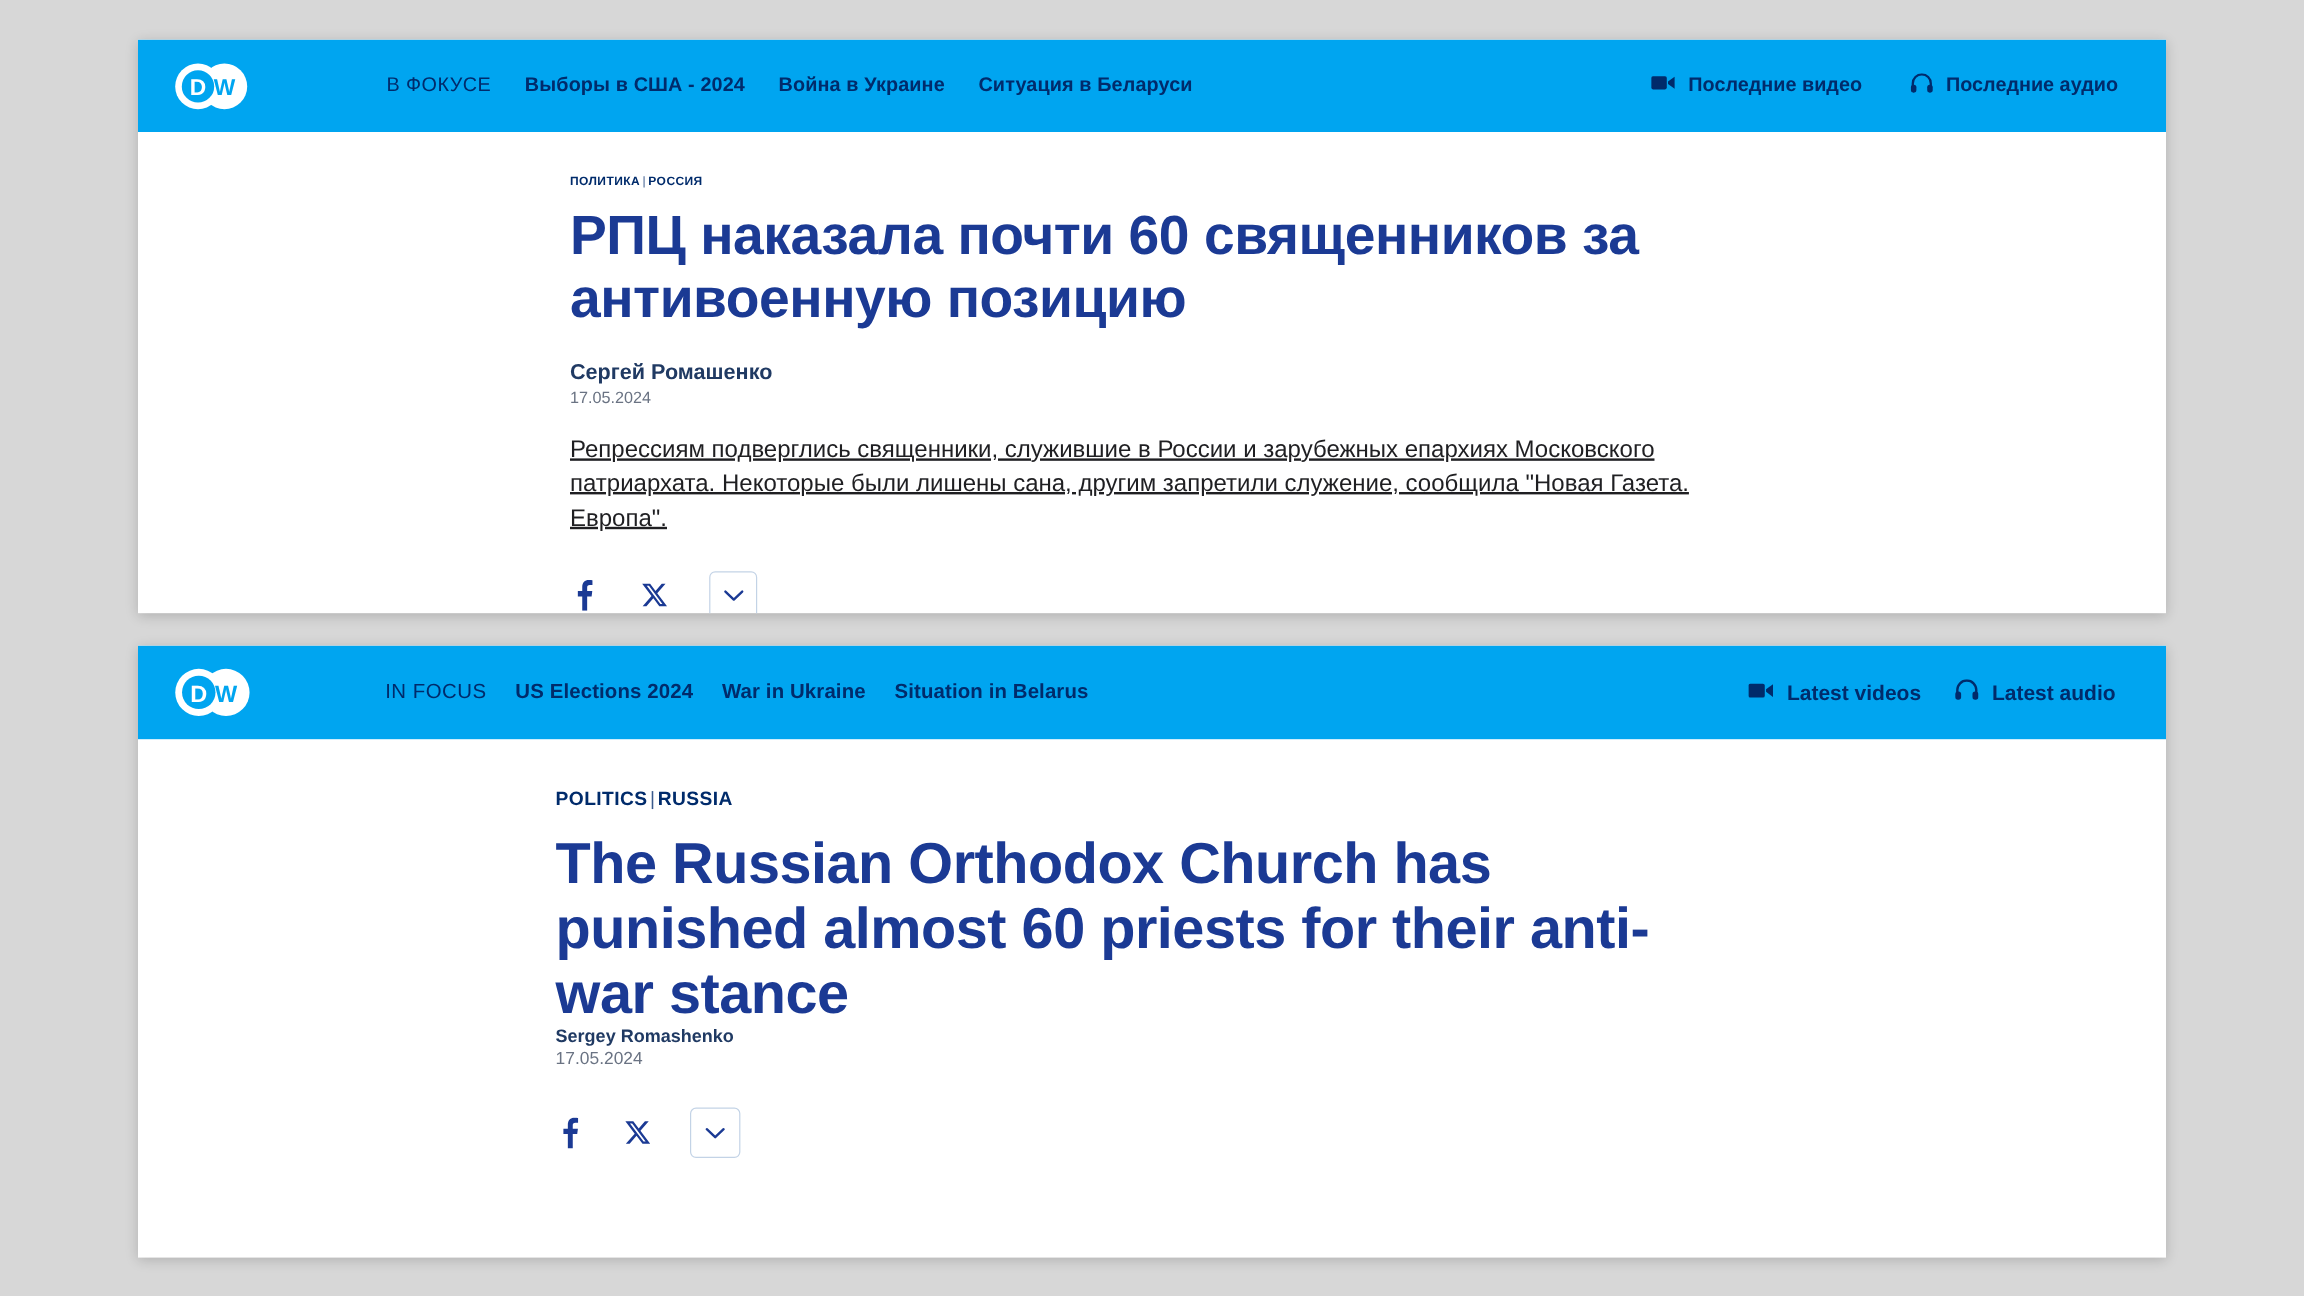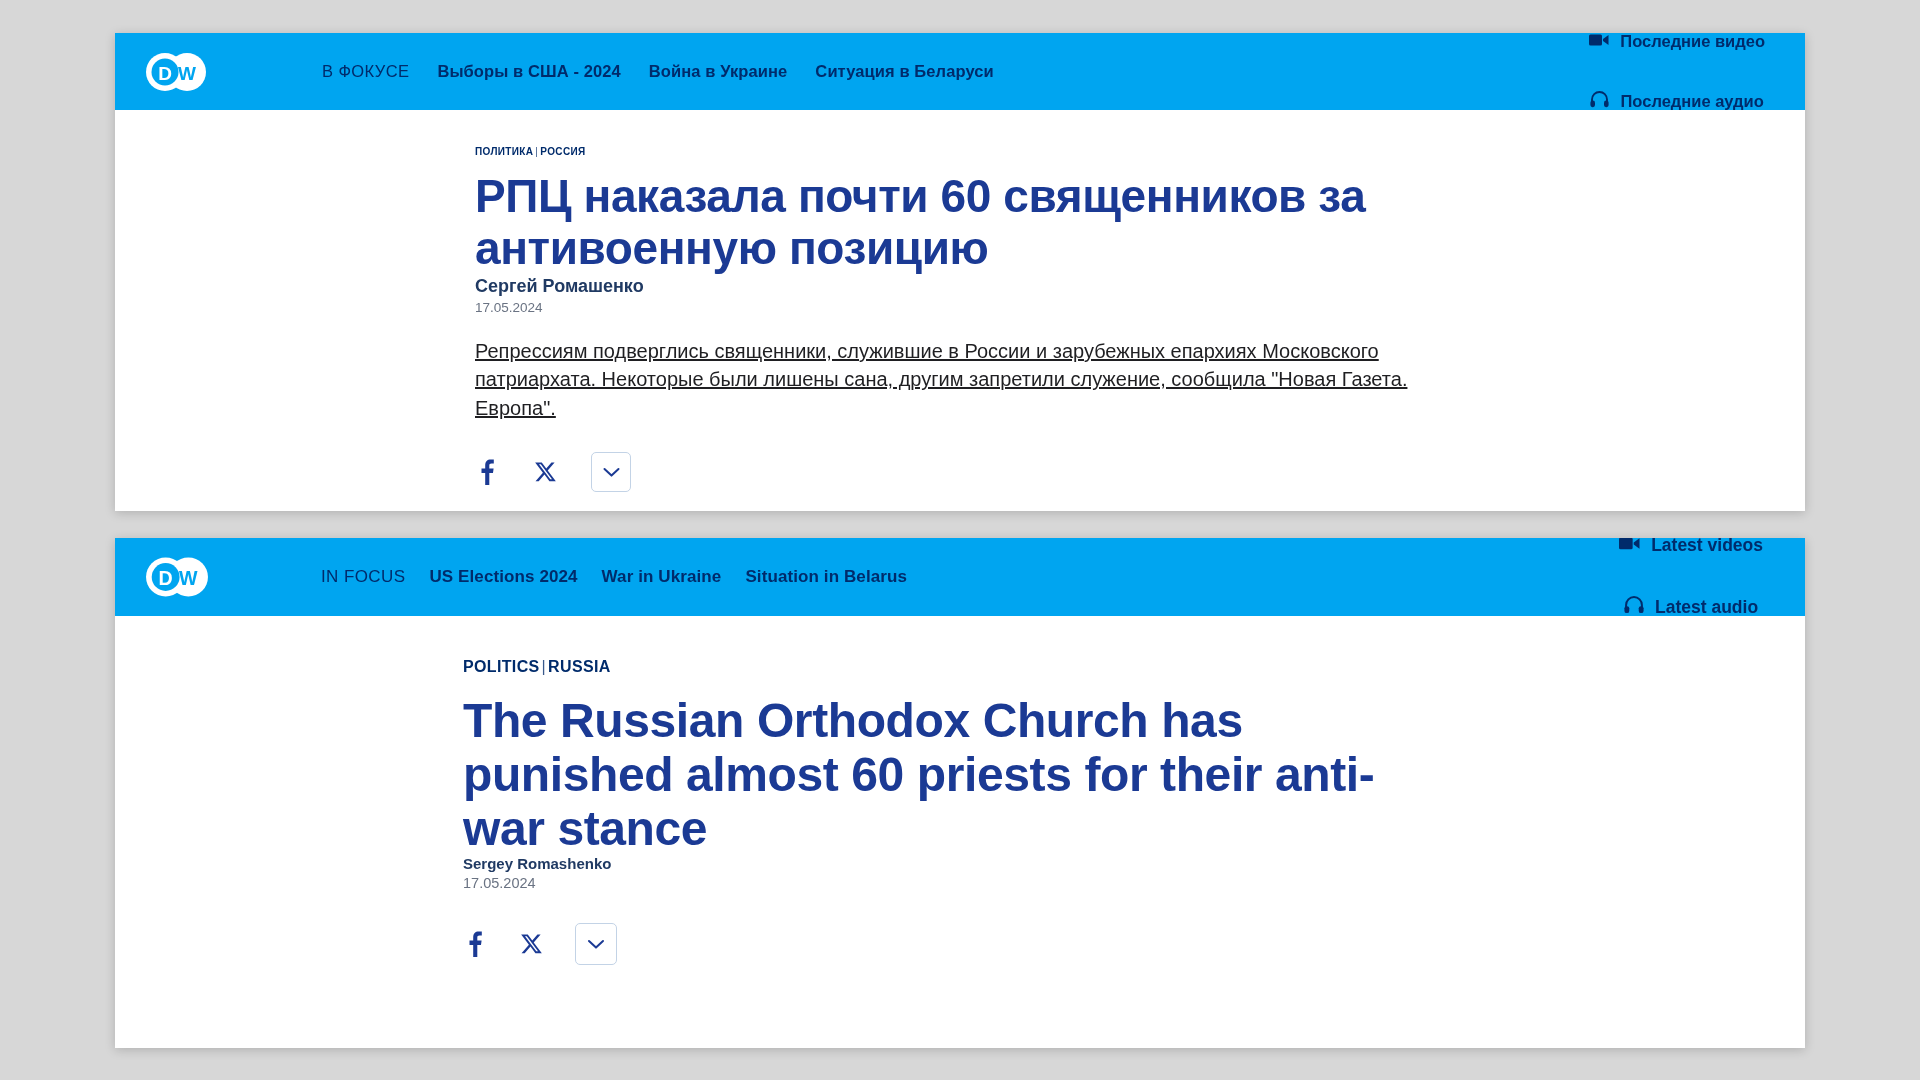--- a/index.html
+++ b/index.html
@@ -80,24 +80,23 @@
   .nav-link.infocus {
     font-weight: normal;
     letter-spacing: 0.4px;
   }
   #panel-ru .nav-link.infocus { font-weight: normal; }
 
   .nav-right {
     margin-left: auto;
     display: flex;
     align-items: center;
-    flex-direction: column;
   }
   #panel-ru .nav-right { gap: 40px; padding-right: 10px; }
-  #panel-en .nav-right { gap: 40px; padding-right: 12px; }
+  #panel-en .nav-right { gap: 28px; padding-right: 12px; }
 
   .media-link {
     display: flex;
     align-items: center;
     gap: 11px;
     color: #002b6b;
     font-weight: bold;
     white-space: nowrap;
     cursor: pointer;
   }
@@ -126,21 +125,21 @@
   .kicker .sep { font-weight: normal; color: #3a5a8c; padding: 0 2px; }
 
   .headline {
     color: #1b3a94;
     font-weight: bold;
     letter-spacing: -0.4px;
   }
   #panel-ru .headline {
     font-size: 46px;
     line-height: 1.12;
-    margin-bottom: 2px;
+    margin-bottom: 26px;
     max-width: 1000px;
   }
   #panel-en .headline {
     font-size: 48px;
     line-height: 1.12;
     max-width: 990px;
   }
 
   .byline-author {
     color: #203a63;

